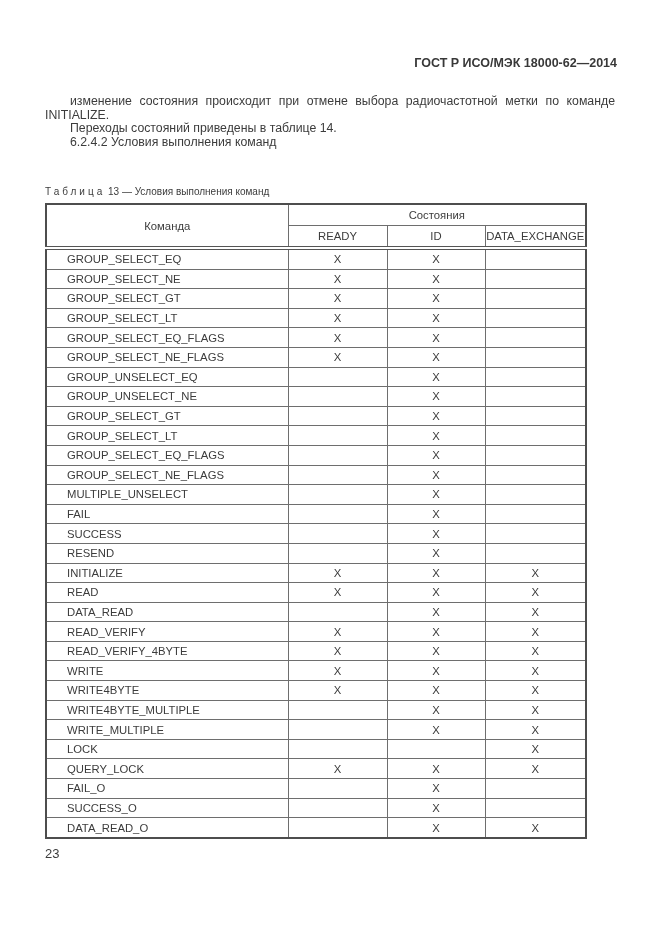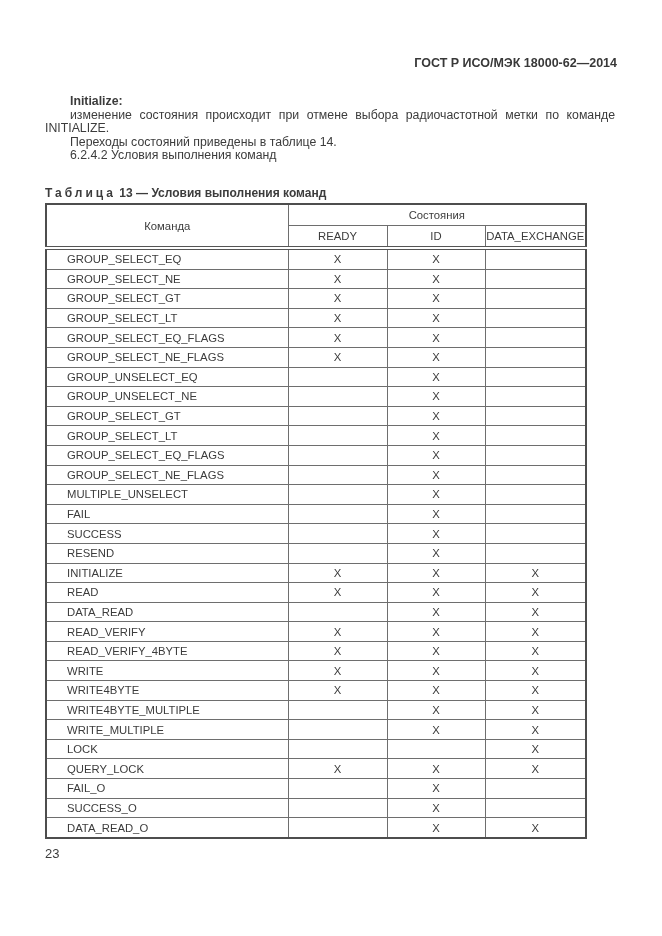--- a/index.html
+++ b/index.html
@@ -14,21 +14,21 @@
     text-align:right; font-weight:bold; font-size:12.5px; color:#383838;
   }
   .body-text {
     position:absolute; top:95px; left:45px; width:570px;
     font-size:12.3px; line-height:13.6px; text-align:justify;
   }
   .body-text p { margin:0; text-indent:25px; }
   .body-text p.bold { font-weight:bold; }
   .table-caption {
     position:absolute; top:186px; left:45px; width:570px;
-    font-size:12px; color:#3c3c3c;font-weight:bold;
+    font-size:10px; color:#3c3c3c;
   }
   .caption-word { letter-spacing:3px; }
   table.cmd-table {
     position:absolute; top:203px; left:45px; width:540px;
     border-collapse:collapse; table-layout:fixed;
     font-size:11.3px; color:#3c3c3c;
     border:2px solid #4d4d4d;
   }
   .cmd-table th, .cmd-table td {
     border:1px solid #6e6e6e; font-weight:normal;
@@ -46,21 +46,20 @@
   }
 </style>
 </head>
 <body>
 
 <div class="page">
 
   <div class="doc-header">ГОСТ Р ИСО/МЭК 18000-62—2014</div>
 
   <div class="body-text">
-    <p class="bold">Initialize:</p>
     <p>изменение состояния происходит при отмене выбора радиочастотной метки по команде INITIALIZE.</p>
     <p>Переходы состояний приведены в таблице 14.</p>
     <p>6.2.4.2  Условия выполнения команд</p>
   </div>
 
   <div class="table-caption">
     <span class="caption-word">Таблица</span>
     <span>13 — Условия выполнения команд</span>
   </div>
 

